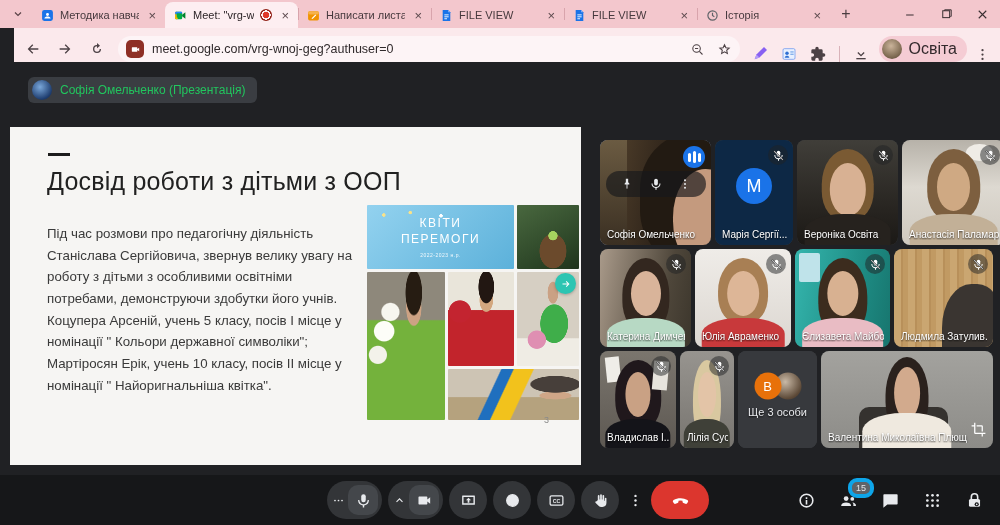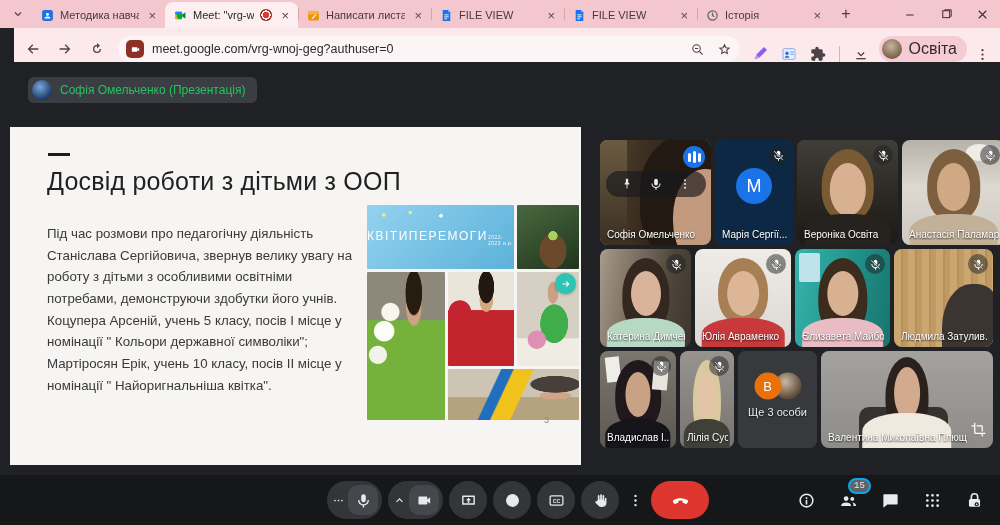--- a/index.html
+++ b/index.html
@@ -48,21 +48,21 @@
   .banner .btxt{font-size:12px;color:#22c55e;white-space:nowrap;}
 
   
   .slide{position:absolute;left:10px;top:65px;width:571px;height:338px;background:#f6f5f3;}
   .dash{position:absolute;left:38px;top:26px;width:22px;height:3px;background:#1c1c1c;}
   .stitle{position:absolute;left:37px;top:40px;font-size:25px;font-weight:500;color:#212121;letter-spacing:.2px;white-space:nowrap;}
   .sbody{position:absolute;left:37px;top:96px;width:316px;font-size:13.3px;line-height:1.63;color:#3a3a3a;}
   .pagenum{position:absolute;right:32px;bottom:40px;font-size:9px;color:#8a8a8a;}
   .collage{position:absolute;left:357px;top:78px;width:212px;height:215px;display:grid;grid-template-columns:78px 66px 62px;grid-template-rows:64px 94px 51px;gap:3px;}
   .cell{border-radius:1px;overflow:hidden;position:relative;}
-  .c-poster{grid-column:1/3;grid-row:1;background:linear-gradient(135deg,#93d2ef,#5cb1da);display:flex;flex-direction:row;align-items:center;justify-content:center;color:#fff;}
+  .c-poster{grid-column:1/3;grid-row:1;background:linear-gradient(135deg,#93d2ef,#5cb1da);display:flex;flex-direction:column;align-items:center;justify-content:center;color:#fff;}
   .c-poster::before{content:'';position:absolute;left:8px;top:6px;width:60%;height:8px;background:radial-gradient(circle at 10% 50%,#f8e28a 0 1.5px,transparent 2px),radial-gradient(circle at 40% 20%,#f8e28a 0 1.5px,transparent 2px),radial-gradient(circle at 75% 60%,#ffffff 0 1.5px,transparent 2px);}
   .pline{font-size:12px;letter-spacing:1.5px;line-height:1.3;text-align:center;}
   .psub{font-size:5px;margin-top:5px;opacity:.9;letter-spacing:.5px;}
   .c-sprout{grid-column:3;grid-row:1;background:radial-gradient(circle at 58% 48%,#a6d35f 0 9%,transparent 10%),radial-gradient(ellipse at 58% 72%,#6b4a2c 0 26%,transparent 27%),linear-gradient(150deg,#49683f,#2c4527 70%,#20331c);}
   .c-greenboy{grid-column:1;grid-row:2/4;background:radial-gradient(circle at 22% 40%,#fdfdf8 0 9%,transparent 10%),radial-gradient(circle at 14% 56%,#f3f2ea 0 8%,transparent 9%),radial-gradient(circle at 30% 27%,#f7f6ef 0 7%,transparent 8%),radial-gradient(ellipse at 60% 14%,#261c12 0 12%,transparent 13%),radial-gradient(ellipse at 60% 24%,#cda283 0 11%,transparent 12%),linear-gradient(180deg,#8e887b 0 32%,#74b23c 33% 100%);}
   .c-redboy{grid-column:2;grid-row:2;background:radial-gradient(circle at 18% 42%,#c32430 0 14%,transparent 15%),radial-gradient(ellipse at 58% 16%,#221712 0 14%,transparent 15%),radial-gradient(ellipse at 58% 30%,#d3a77f 0 12%,transparent 13%),linear-gradient(180deg,#e9e5da 0 40%,#c2242c 41% 100%);}
   .c-deskkid{grid-column:3;grid-row:2;background:radial-gradient(circle at 32% 72%,#df8fb2 0 11%,transparent 12%),radial-gradient(ellipse at 58% 22%,#caa184 0 10%,transparent 11%),radial-gradient(ellipse at 60% 55%,#3fae4a 0 26%,transparent 27%),linear-gradient(180deg,#d6cfc3 0 70%,#efece4 71% 100%);}
   .c-craft{grid-column:2/4;grid-row:3;background:radial-gradient(ellipse at 82% 30%,#473f3a 0 16%,transparent 17%),radial-gradient(ellipse at 82% 52%,#cfa687 0 10%,transparent 11%),linear-gradient(115deg,transparent 0 34%,#1f6fbe 35% 42%,#f2c21c 43% 55%,transparent 56%),linear-gradient(180deg,#cdc4b4 0 55%,#b5a27e 56% 100%);}
   .nextbtn{position:absolute;left:545px;top:146px;width:21px;height:21px;border-radius:50%;background:#2cc5b2;display:flex;align-items:center;justify-content:center;box-shadow:0 1px 3px rgba(0,0,0,.25);}
   .nextbtn svg{width:12px;height:12px;fill:#fff;}
@@ -136,21 +136,21 @@
   .cbtn.pill{padding:0 4px 0 2px;gap:1px;}
   .pill-aux{width:18px;display:flex;align-items:center;justify-content:center;}
   .pill-aux svg{width:13px;height:13px;}
   .pill-main{width:30px;height:30px;border-radius:10px;background:#44474b;display:flex;align-items:center;justify-content:center;}
   .cbtn.bare{background:none;width:20px;}
   .cbtn.end{width:58px;background:#dc362e;}
   .cbtn.end svg{width:21px;height:21px;fill:#fff;}
   .bright{position:absolute;right:16px;top:0;bottom:0;display:flex;align-items:center;gap:23px;}
   .rbtn{position:relative;display:flex;}
   .rbtn svg{width:19px;height:19px;fill:#e8eaed;}
-  .badge{position:absolute;top:-13px;left:9px;background:#5f6368;border:2px solid #0ea5e9;border-radius:9px;font-size:9px;padding:1px 4px;color:#e8eaed;font-family:Liberation Mono, monospace;}
+  .badge{position:absolute;top:-13px;left:9px;background:#5f6368;border:4px solid #0ea5e9;border-radius:9px;font-size:9px;padding:1px 4px;color:#e8eaed;}
 </style>
 </head>
 <body>
 
 <div class="window">
 
   <div class="tabstrip">
     <span class="tabsearch">
       <svg width="12" height="12" viewBox="0 0 24 24">
           <path d="M6 9l6 6 6-6" fill="none" stroke="currentColor" stroke-width="2.4"></path>

